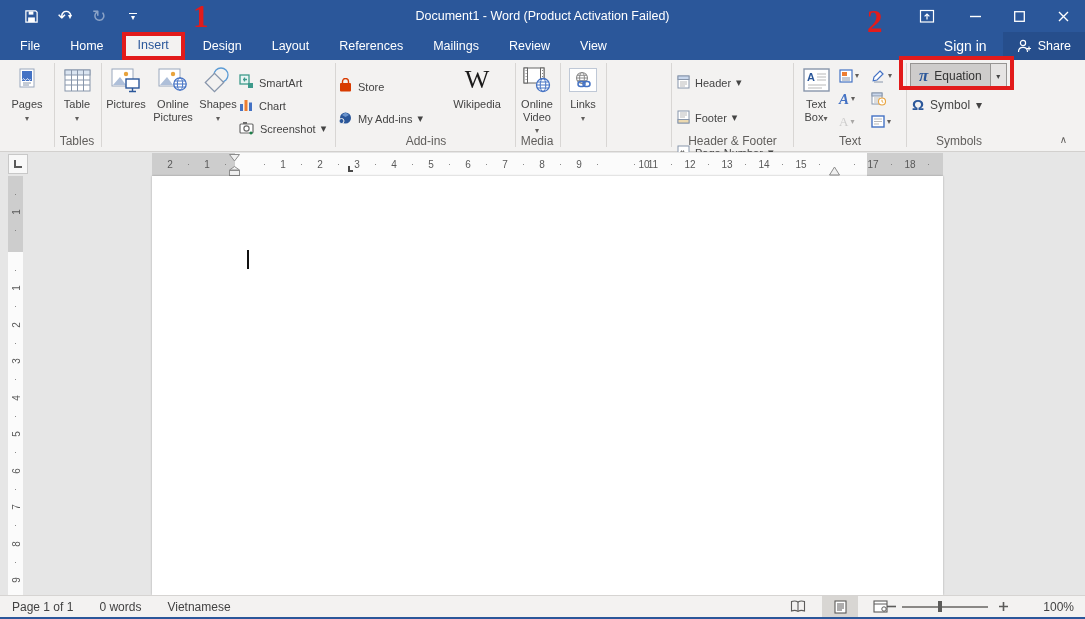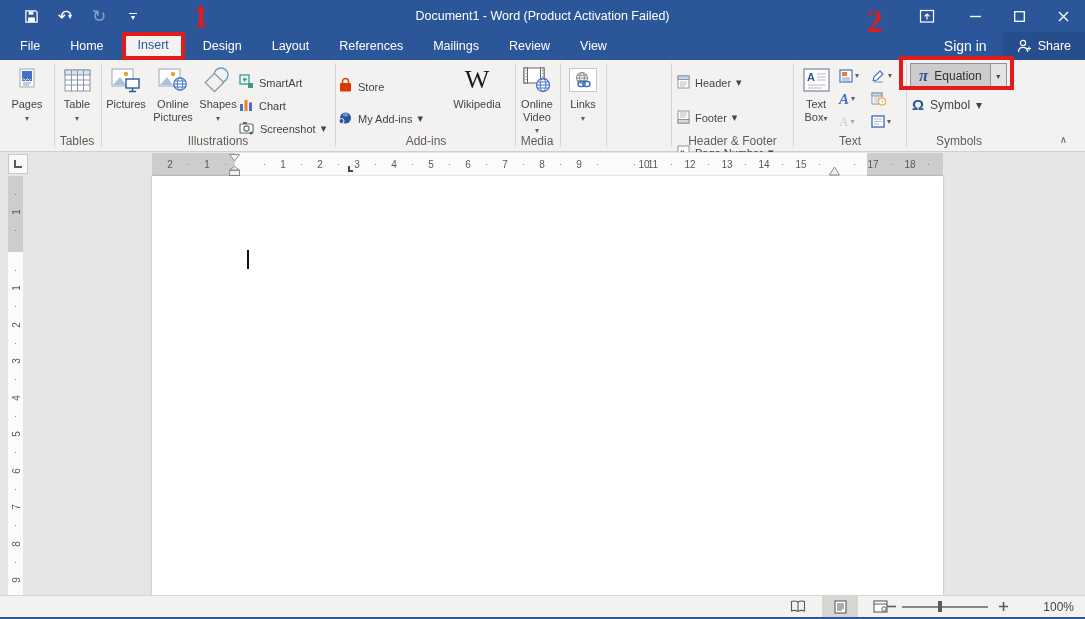--- a/index.html
+++ b/index.html
@@ -288,21 +288,20 @@
                 <circle cx="7.5" cy="7.5" r="2.6" fill="none" stroke="#6b6b6b" stroke-width="1.2"></circle>
                 <rect x="4" y="1" width="4" height="2" fill="#6b6b6b"></rect>
                 <path d="M12 10.5v3M10.5 12h3" stroke="#107c41" stroke-width="1.3"></path>
               </svg>
           </span>
           <span>Screenshot</span>
           <span class="arrline" style="margin-top:0">▾</span>
         </div>
       </div>
     </div>
-    <div class="glabel">Illustrations</div>
   </div>
   <div class="rsep" style="left:335px"></div>
 
   <div class="rgroup" style="left:338px;width:176px">
     <div class="addins-left">
       <div class="smallbtn">
         <span>
           <svg width="15" height="15" viewBox="0 0 15 15">
               <path d="M4.5 5V3.5a3 3 0 016 0V5" fill="none" stroke="#d83b01" stroke-width="1.4"></path>
               <rect x="2" y="5" width="11" height="8.5" rx="1" fill="#d83b01"></rect>
@@ -583,20 +582,25 @@
       <span class="rnum" style="top: 404px;">9</span>
       <span class="rdot" style="top: 422.25px;">·</span>
     </div>
 
   <div class="page">
     <div class="caret"></div>
   </div>
 </div>
 
 <div class="statusbar">
+  <div class="sleft">
+    <span>Page 1 of 1</span>
+    <span>0 words</span>
+    <span>Vietnamese</span>
+  </div>
   <div class="sview" style="left:780px">
     <svg width="16" height="13" viewBox="0 0 16 13">
         <path d="M8 2C6 .8 3.5.8 1.5 1.6V11c2-.8 4.5-.8 6.5.4 2-1.2 4.5-1.2 6.5-.4V1.6C12.5.8 10 .8 8 2z" fill="none" stroke="#5c5b5a" stroke-width="1.1"></path>
         <line x1="8" y1="2" x2="8" y2="11.4" stroke="#5c5b5a" stroke-width="1.1"></line>
       </svg>
   </div>
   <div class="sview sel" style="left:822px">
     <svg width="13" height="14" viewBox="0 0 13 14">
         <rect x="1" y="1" width="11" height="12" fill="#fff" stroke="#5c5b5a" stroke-width="1.1"></rect>
         <path d="M3 4h7M3 6h7M3 8h7M3 10h5" stroke="#5c5b5a"></path>

